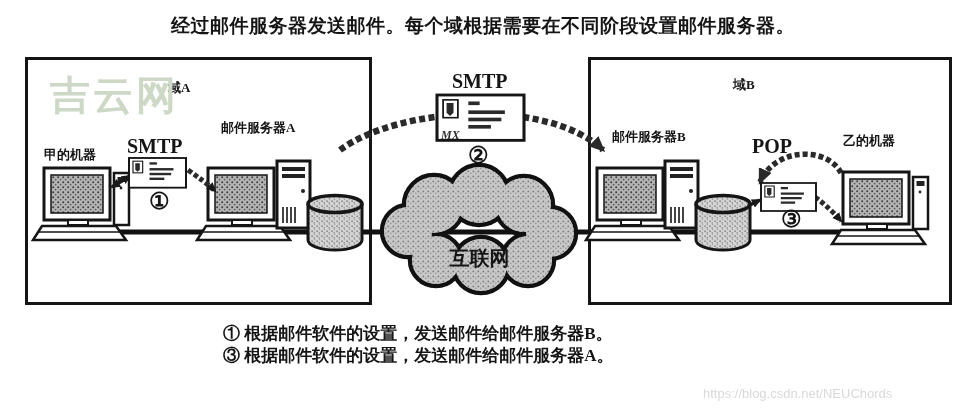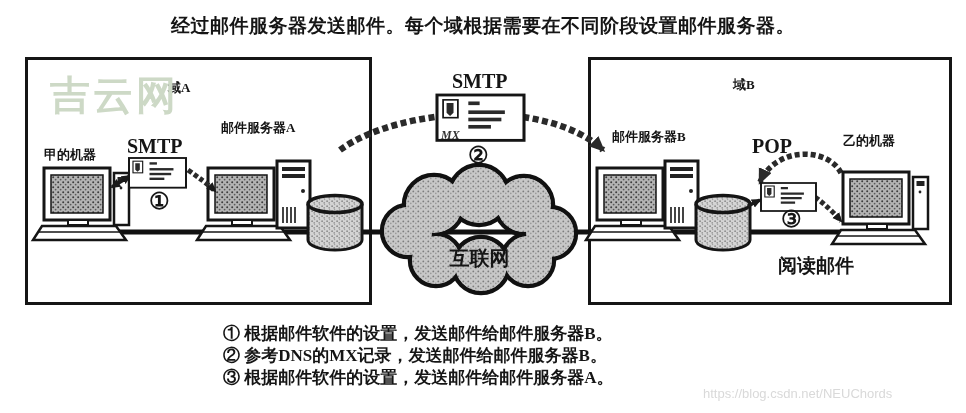--- a/index.html
+++ b/index.html
@@ -223,21 +223,19 @@
   <div class="lbl proto" style="left:452px;top:70px;">SMTP</div>
   <div class="lbl step" style="left:468px;top:142px;">②</div>
   <div class="postmark">MX</div>
   <div class="lbl" style="left:382px;top:214px;width:195px;text-align:center;font-size:20px;margin-top:31px;">互联网</div>
 
   <div class="lbl cn" style="left:733px;top:76px;">域B</div>
   <div class="lbl cn" style="left:612px;top:128px;">邮件服务器B</div>
   <div class="lbl proto" style="left:752px;top:135px;">POP</div>
   <div class="lbl cn" style="left:843px;top:132px;">乙的机器</div>
   <div class="lbl step" style="left:781px;top:206px;">③</div>
-  <div class="lbl caption" style="left:778px;top:253px;">阅读邮件</div>
 
   <div class="notes">
     <div>① 根据邮件软件的设置，发送邮件给邮件服务器B。</div>
-    <div>② 参考DNS的MX记录，发送邮件给邮件服务器B。</div>
     <div>③ 根据邮件软件的设置，发送邮件给邮件服务器A。</div>
   </div>
 
 </div>
 
 </body></html>

